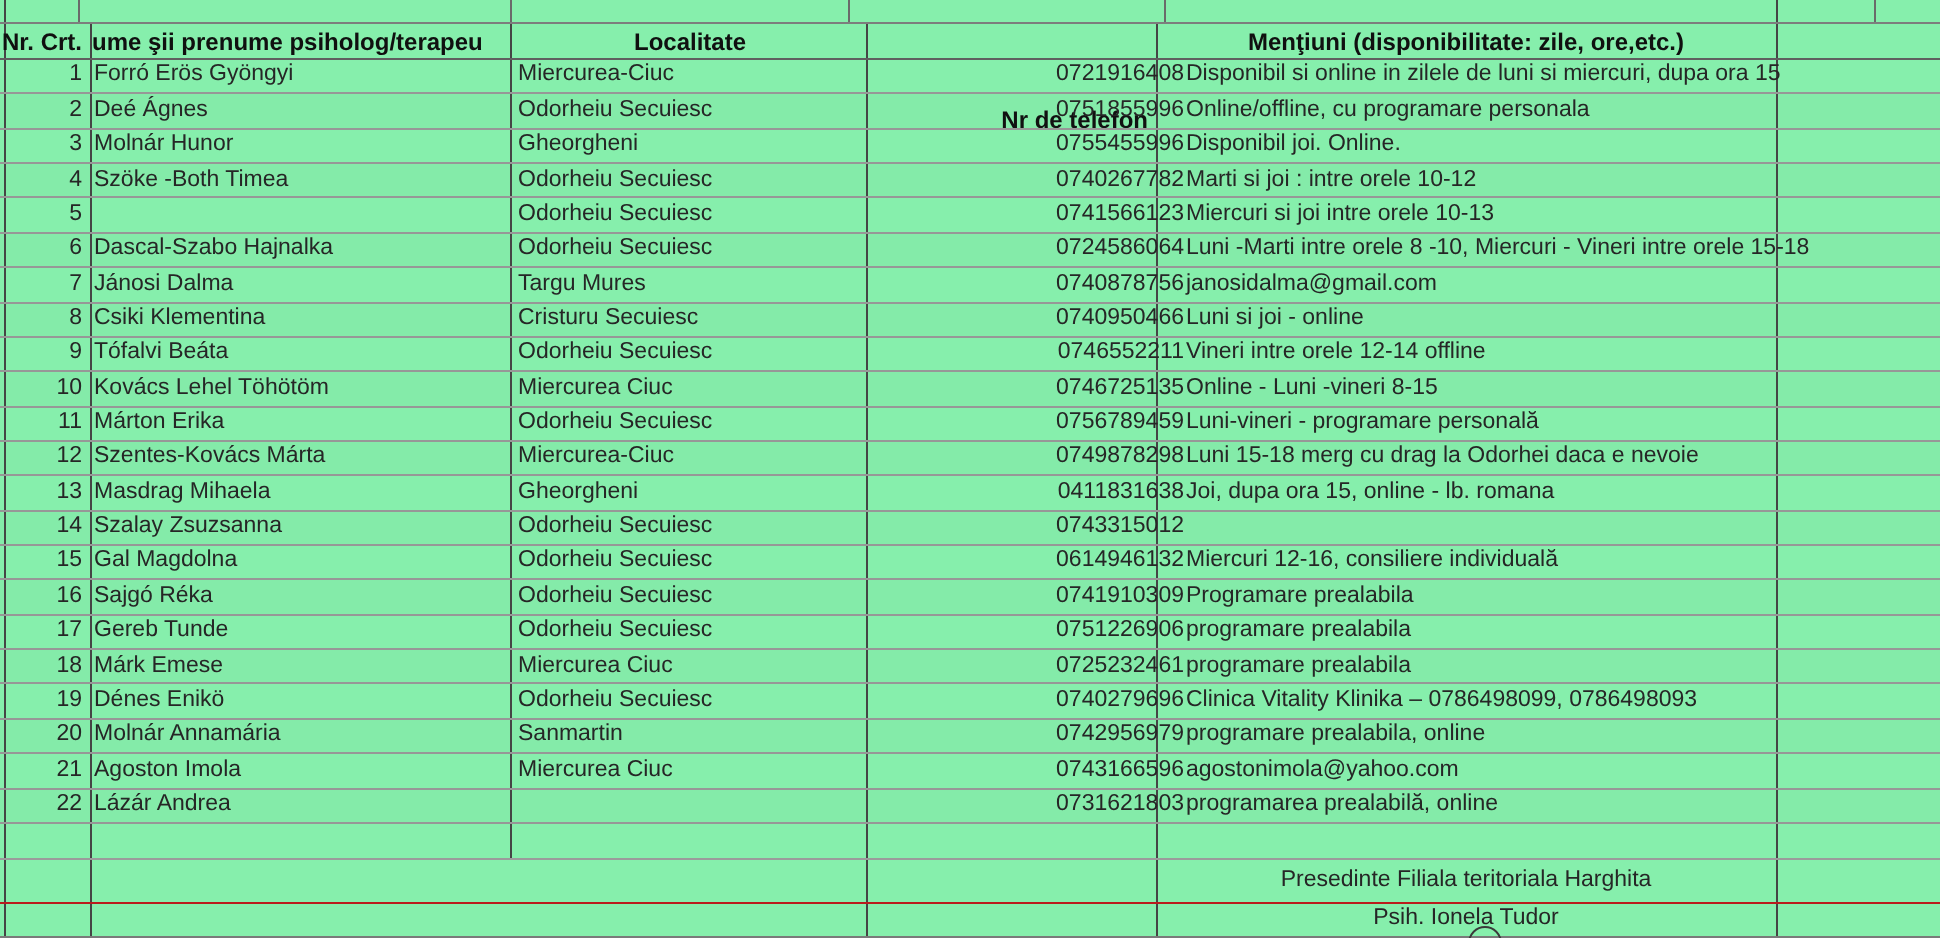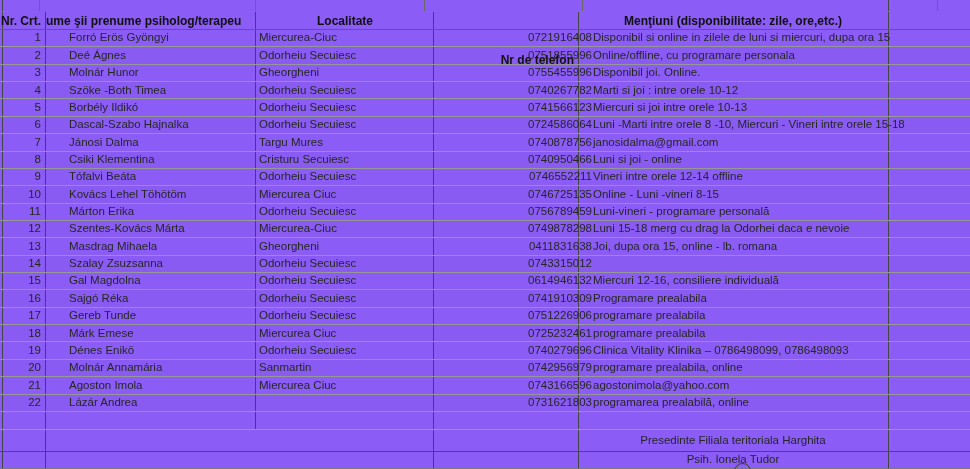--- a/index.html
+++ b/index.html
@@ -1,19 +1,19 @@
 <!DOCTYPE html>
 <html><head>
 <meta charset="utf-8">
 <style>
   html,body{margin:0;padding:0;background:#e8e8e6;}
   .sheet{
     position:relative;
     width:970px;height:469px;
-    background:#8b5cf6;
+    background:#86efac;
     overflow:hidden;
     font-family:"Liberation Sans", sans-serif;
     font-size:11.5px;
     color:#262626;
     box-sizing:border-box;
   }
   .sheet *{box-sizing:border-box;}
 
   
   .vl{position:absolute;width:1px;background:#454545;z-index:1;}
@@ -46,21 +46,21 @@
   .fr-b{height:22.5px;border-bottom:1px solid #b91c1c;}
   .fr-c{height:16.5px;border-bottom:1px solid #7a7a7a;}
 
   
   .c{
     position:absolute;top:0;bottom:0;
     display:flex;align-items:center;
     white-space:nowrap;line-height:1;
   }
   .c-nr   {left:0;   width:43px; justify-content:flex-end;padding-right:2px;}
-  .c-name {left:47px;width:207px;overflow:hidden;margin-left:22px;}
+  .c-name {left:47px;width:207px;overflow:hidden;}
   .c-loc  {left:259px;width:172px;overflow:hidden;}
   .c-phone{left:453px;width:141px;justify-content:flex-end;padding-right:2px;}
   .c-men  {left:553px;margin-left:40px;}
   .c-men-center{left:578px;width:310px;justify-content:center;}
 
   .h-nr   {left:1px;width:44px;justify-content:flex-start;overflow:hidden;}
   .h-name {left:46px;width:209px;overflow:hidden;text-align:right;}
   .h-loc  {left:257px;width:176px;justify-content:center;}
   .h-phone{left:434px;width:142px;justify-content:flex-end;padding-right:2px;margin-top:48px;}
   .h-men  {left:578px;width:310px;justify-content:center;}
@@ -125,21 +125,20 @@
   </div>
         <div class="row r">
     <span class="c c-nr">4</span>
     <span class="c c-name">Szöke -Both Timea</span>
     <span class="c c-loc">Odorheiu Secuiesc</span>
     <span class="c c-phone">0740267782</span>
     <span class="c c-men">Marti si joi : intre orele 10-12</span>
   </div>
         <div class="row r">
     <span class="c c-nr">5</span>
-    <span class="c c-name">Borbély Ildikó</span>
     <span class="c c-loc">Odorheiu Secuiesc</span>
     <span class="c c-phone">0741566123</span>
     <span class="c c-men">Miercuri si joi intre orele 10-13</span>
   </div>
         <div class="row r">
     <span class="c c-nr">6</span>
     <span class="c c-name">Dascal-Szabo Hajnalka</span>
     <span class="c c-loc">Odorheiu Secuiesc</span>
     <span class="c c-phone">0724586064</span>
     <span class="c c-men">Luni -Marti intre orele 8 -10, Miercuri - Vineri intre orele 15-18</span>

